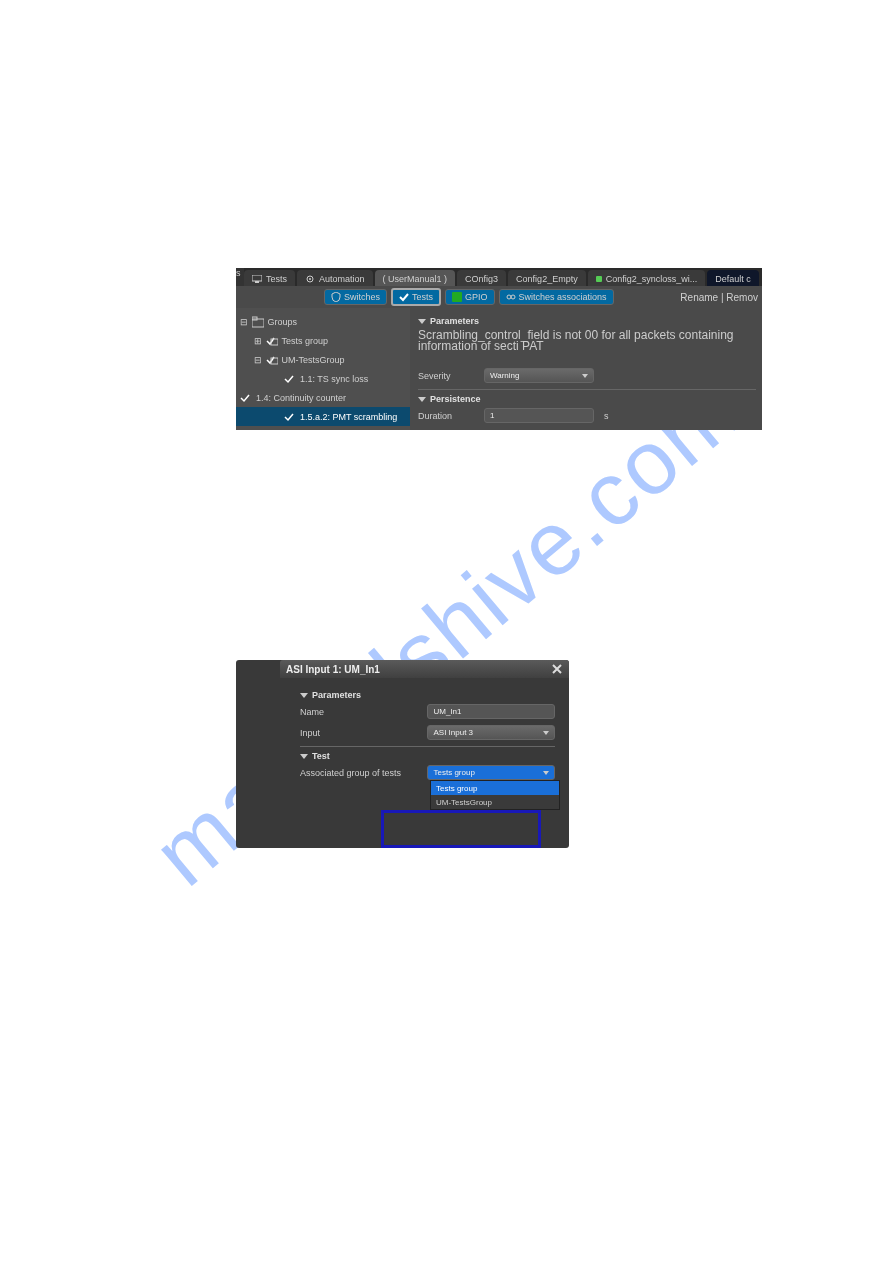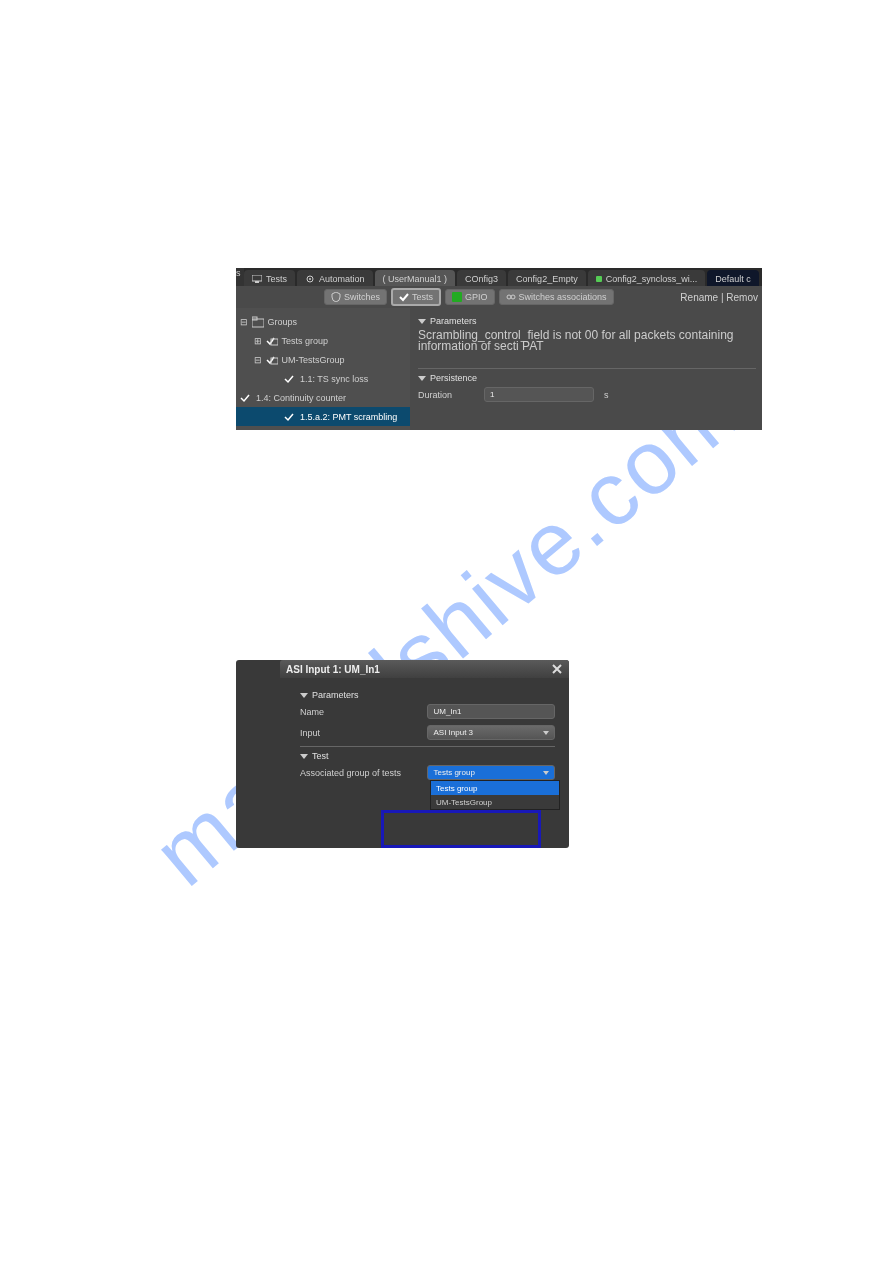--- a/index.html
+++ b/index.html
@@ -28,31 +28,31 @@
 
   
   .s1 { left: 236px; top: 268px; width: 526px; height: 162px; background: #4a4a4a; overflow: hidden; font-size: 9px; color: #d0d0d0; }
   .s1-tabbar { height: 18px; background: #2a2a2a; display: flex; align-items: center; }
   .s1-lefttab { width: 8px; height: 18px; background: #333; }
   .s1-tab { height: 16px; margin-top: 2px; padding: 2px 8px 0; background: #3a3a3a; border-top-left-radius: 4px; border-top-right-radius: 4px; margin-right: 2px; display: flex; align-items: center; gap: 4px; font-size: 9px; }
   .s1-tab.active { background: #565656; justify-content: center; }
   .s1-tab .dot { width: 6px; height: 6px; background: #5c5; border-radius: 1px; }
   .s1-tab.default { background: #0f172a; }
   .s1-toolbar { height: 22px; background: #4a4a4a; display: flex; align-items: center; padding-left: 88px; gap: 4px; position: relative; }
-  .s1-tbtn { background: #737373; border: 1px solid #666; border-radius: 3px; padding: 2px 6px; display: flex; align-items: center; gap: 3px; font-size: 9px; }
+  .s1-tbtn { background: #0369a1; border: 1px solid #666; border-radius: 3px; padding: 2px 6px; display: flex; align-items: center; gap: 3px; font-size: 9px; }
   .s1-tbtn svg, .s1-tbtn .ico { width: 10px; height: 10px; }
   .s1-tbtn.active { border: 2px solid #aaa; }
   .s1-rename { position: absolute; right: 4px; font-size: 10px; }
   .s1-body { display: flex; height: calc(100% - 40px); }
   .s1-tree { width: 174px; background: #4f4f4f; padding: 4px 0; }
   .tree-row { display: flex; align-items: center; height: 19px; padding-left: 4px; gap: 4px; }
   .tree-row.selected { background: #0c4a6e; color: #fff; }
   .tree-ico svg { width: 12px; height: 12px; display: block; }
   .s1-right { flex: 1; background: #4a4a4a; padding: 4px 6px 0 8px; }
-  .sec-hdr { font-weight: normal; font-size: 9px; color: #e0e0e0; margin: 4px 0 4px; display: flex; align-items: center; gap: 4px; }
+  .sec-hdr { font-weight: bold; font-size: 9px; color: #e0e0e0; margin: 4px 0 4px; display: flex; align-items: center; gap: 4px; }
   .sec-hdr .tri { width: 0; height: 0; border-top: 5px solid #ccc; border-left: 4px solid transparent; border-right: 4px solid transparent; }
   .desc { font-size: 12px; color: #ccc; line-height: 11px; margin-bottom: 16px; }
   .param-row { display: flex; align-items: center; gap: 10px; margin-bottom: 6px; }
   .param-row .lbl { width: 56px; font-size: 9px; }
   .dd, .txt { width: 110px; height: 15px; background: linear-gradient(#6a6a6a,#555); border: 1px solid #666; border-radius: 3px; font-size: 8px; color: #eee; padding: 0 5px; display: flex; align-items: center; justify-content: space-between; }
   .dd .arr { width: 0; height: 0; border-top: 4px solid #ccc; border-left: 3px solid transparent; border-right: 3px solid transparent; }
   .txt { background: #555; }
   .hr { height: 1px; background: #666; margin: 4px 0; }
 
   
@@ -191,20 +191,27 @@
         <span>1.5.a.2: PMT scrambling</span>
       </div>
     </div>
 
     <div class="s1-right">
       <div class="sec-hdr">
           <span class="tri"></span>
           <span>Parameters</span>
         </div>
       <div class="desc">Scrambling_control_field is not 00 for all packets containing information of secti PAT</div>
+      <div class="param-row">
+        <div class="lbl">Severity</div>
+        <div class="dd">
+          <span>Warning</span>
+          <span class="arr"></span>
+        </div>
+      </div>
       <div class="hr"></div>
       <div class="sec-hdr">
           <span class="tri"></span>
           <span>Persistence</span>
         </div>
       <div class="param-row">
         <div class="lbl">Duration</div>
         <div class="txt">
             <span>1</span>
           </div>

